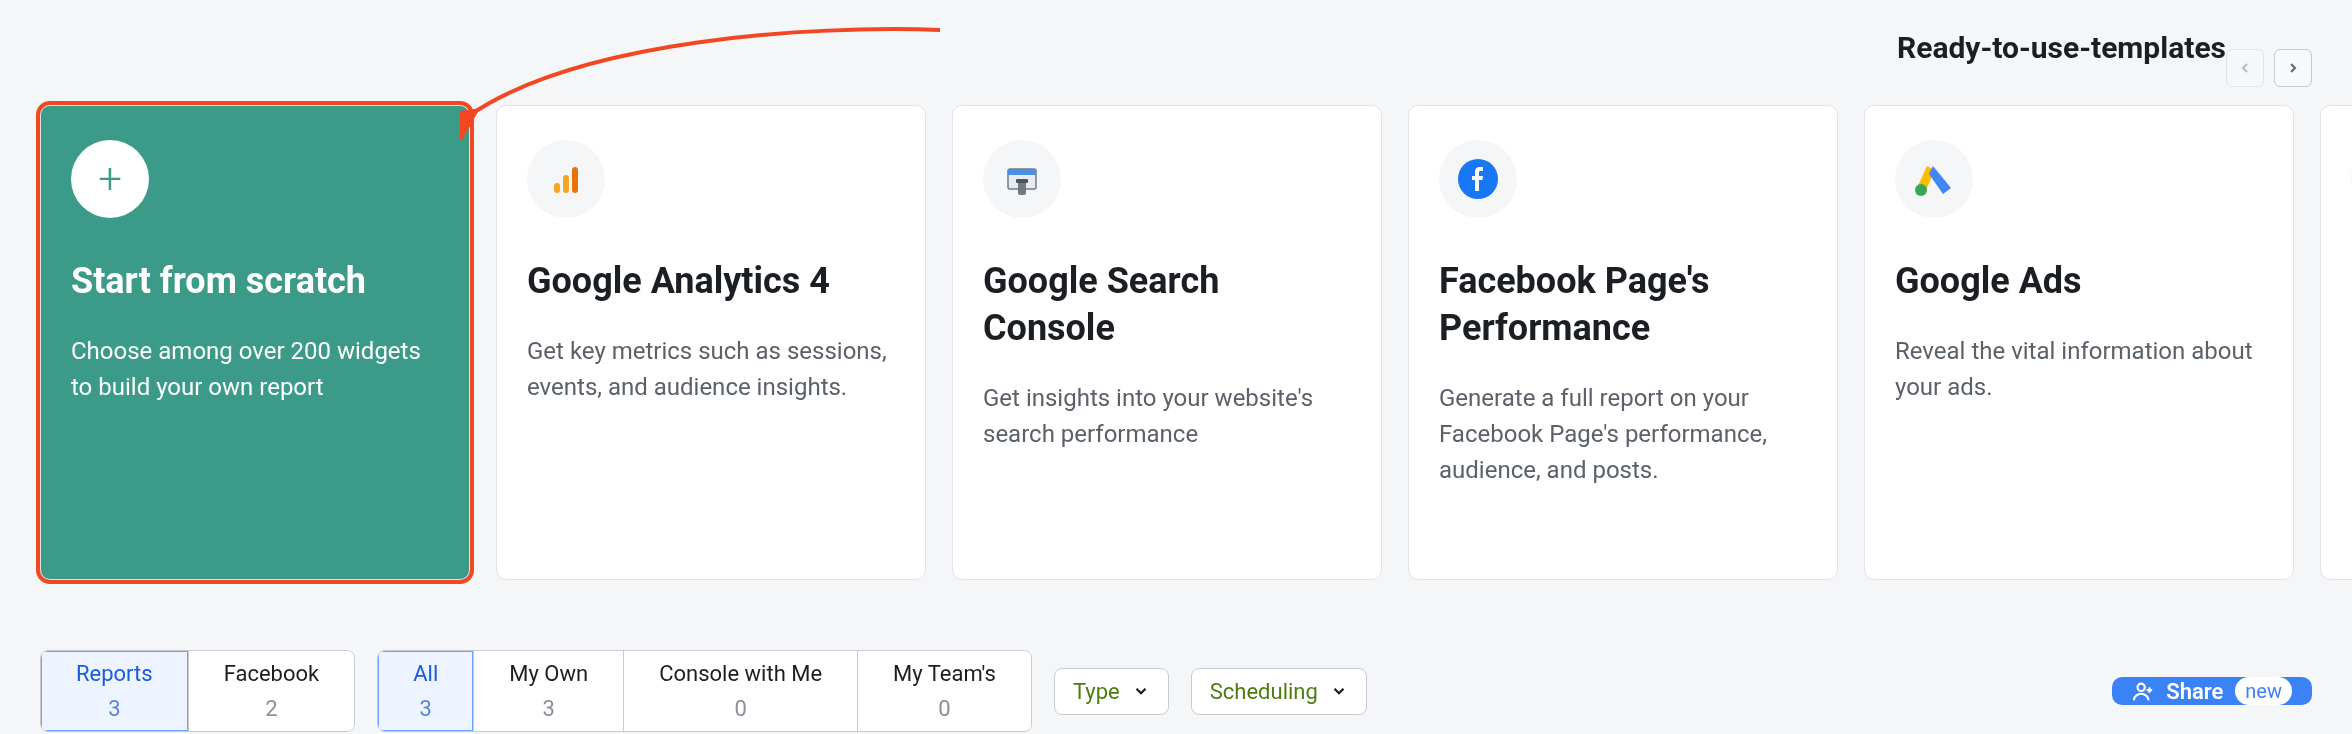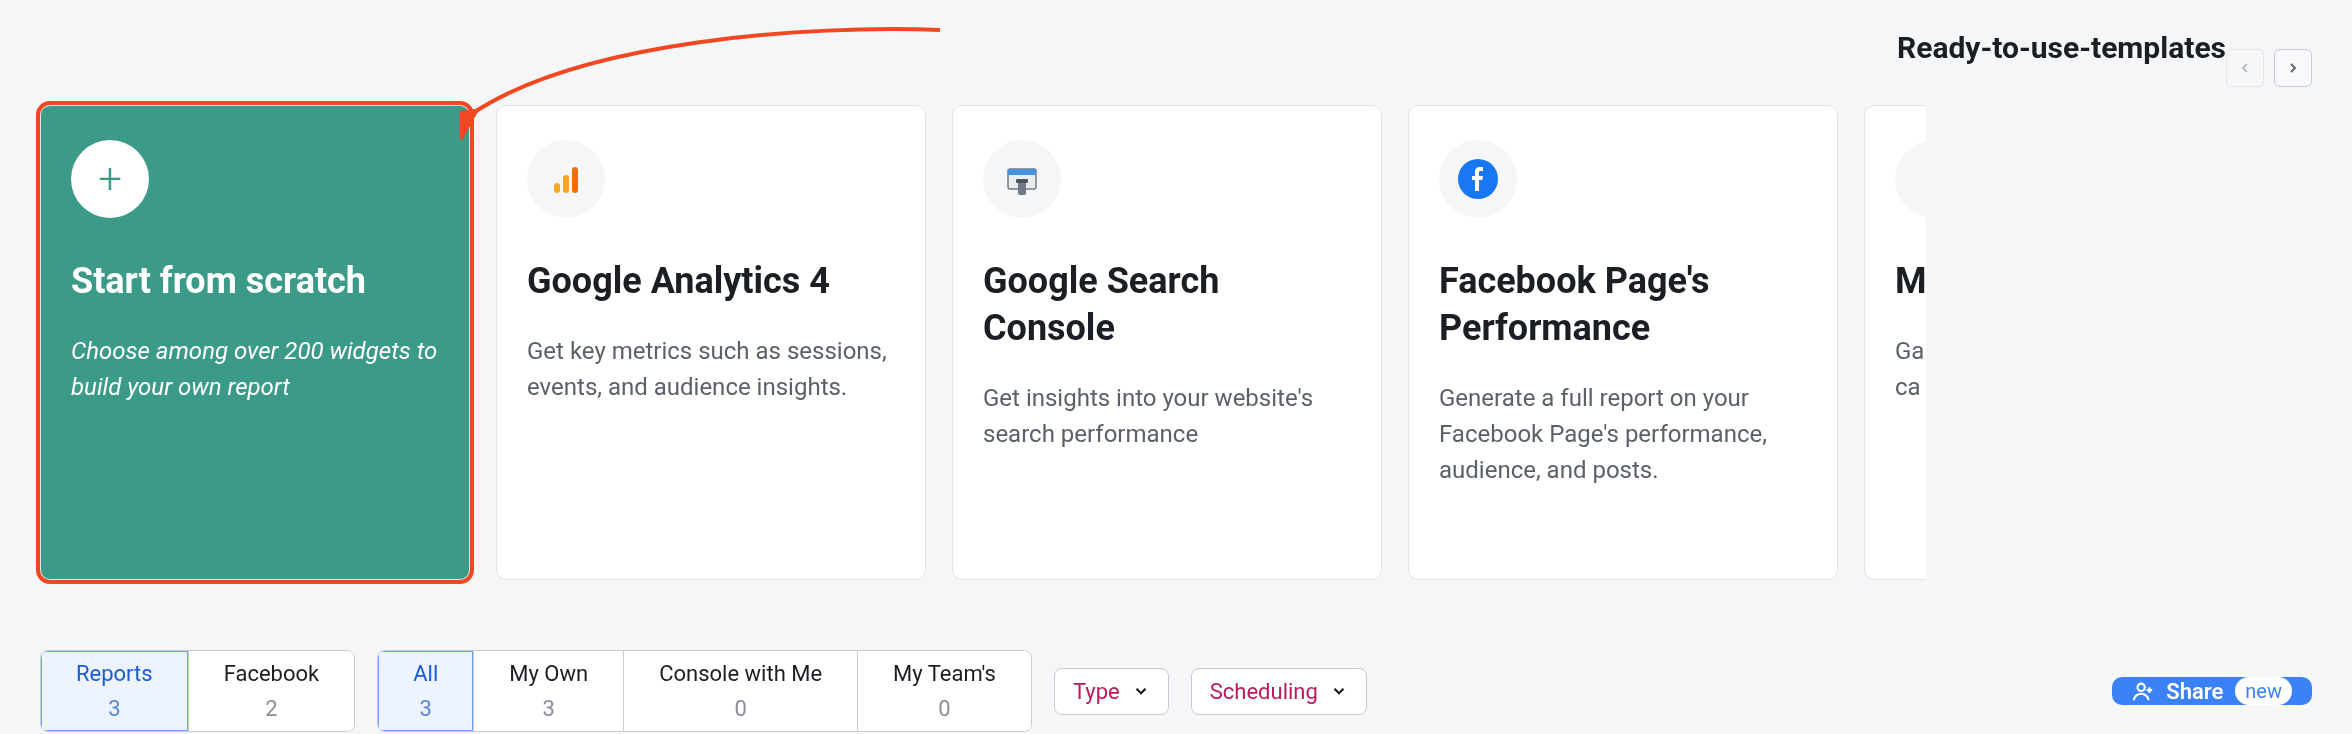--- a/index.html
+++ b/index.html
@@ -67,21 +67,21 @@
     border-radius:10px;
     padding:34px 30px 30px 30px;
     display:flex;
     flex-direction:column;
   }
   .card.featured{
     background:var(--green);
     color:#fff;
     position:relative;
   }
-  .card.featured .card-desc{color:#ffffff;font-style:italic;}
+  .card.featured .card-desc{color:#ffffff;}
   .card.featured .card-title{color:#ffffff;}
   .card.partial{flex:0 0 62px;padding-left:30px;padding-right:0;border-right:none;border-top-right-radius:0;border-bottom-right-radius:0;overflow:hidden;}
   .annot-box{
     position:absolute;
     left:-5px;top:-5px;right:-5px;bottom:-5px;
     border:4px solid var(--annot-red);
     border-radius:14px;
     pointer-events:none;
   }
   .icon-circle{
@@ -137,21 +137,21 @@
     box-shadow:inset 0 0 0 1px #6ea1ff;
   }
   .seg-item .count{color:#8a9099;}
   .seg-item.active .count{color:#5b86d6;}
   .select-btn{
     display:flex;align-items:center;gap:12px;
     padding:10px 18px;
     border:1px solid var(--btn-border);
     border-radius:8px;
     background:#fff;
-    color:#be185d;
+    color:#4d7c0f;
     cursor:pointer;
   }
   .select-btn svg{width:18px;height:18px;}
   .spacer{flex:1;}
   .share-btn{
     display:flex;align-items:center;gap:12px;
     padding:0 20px;
     border:none;border-radius:10px;
     background:var(--blue);
     color:#fff;cursor:pointer;
@@ -230,20 +230,31 @@
     <div class="icon-circle">
       <svg width="44" height="44" viewBox="0 0 44 44">
         <circle cx="22" cy="22" r="20" fill="#1877f2"></circle>
         <path d="M27 14h-3c-.7 0-1 .6-1 1.2V19h4l-.6 4H23v11h-4V23h-3v-4h3v-4.3c0-3 1.8-4.7 4.6-4.7H27V14z" fill="#fff"></path>
       </svg>
     </div>
     <h3 class="card-title">Facebook Page's Performance</h3>
     <p class="card-desc">Generate a full report on your Facebook Page's performance, audience, and posts.</p>
   </div>
 
+  <div class="card reg">
+    <div class="icon-circle">
+      <svg width="42" height="42" viewBox="0 0 42 42">
+        <path d="M14 8 L4 30 L12 34 L22 12 Z" fill="#fbbc04"></path>
+        <path d="M20 8 L38 30 L30 36 L16 16 Z" fill="#4285f4"></path>
+        <circle cx="8" cy="32" r="6" fill="#34a853"></circle>
+      </svg>
+    </div>
+    <h3 class="card-title">Google Ads</h3>
+    <p class="card-desc">Reveal the vital information about your ads.</p>
+  </div>
 
   <div class="card partial">
     <div class="icon-circle">
       
     </div>
     <h3 class="card-title">M</h3>
     <p class="card-desc" style="white-space:pre-line">Ga ca</p>
   </div>
 
 </div>

